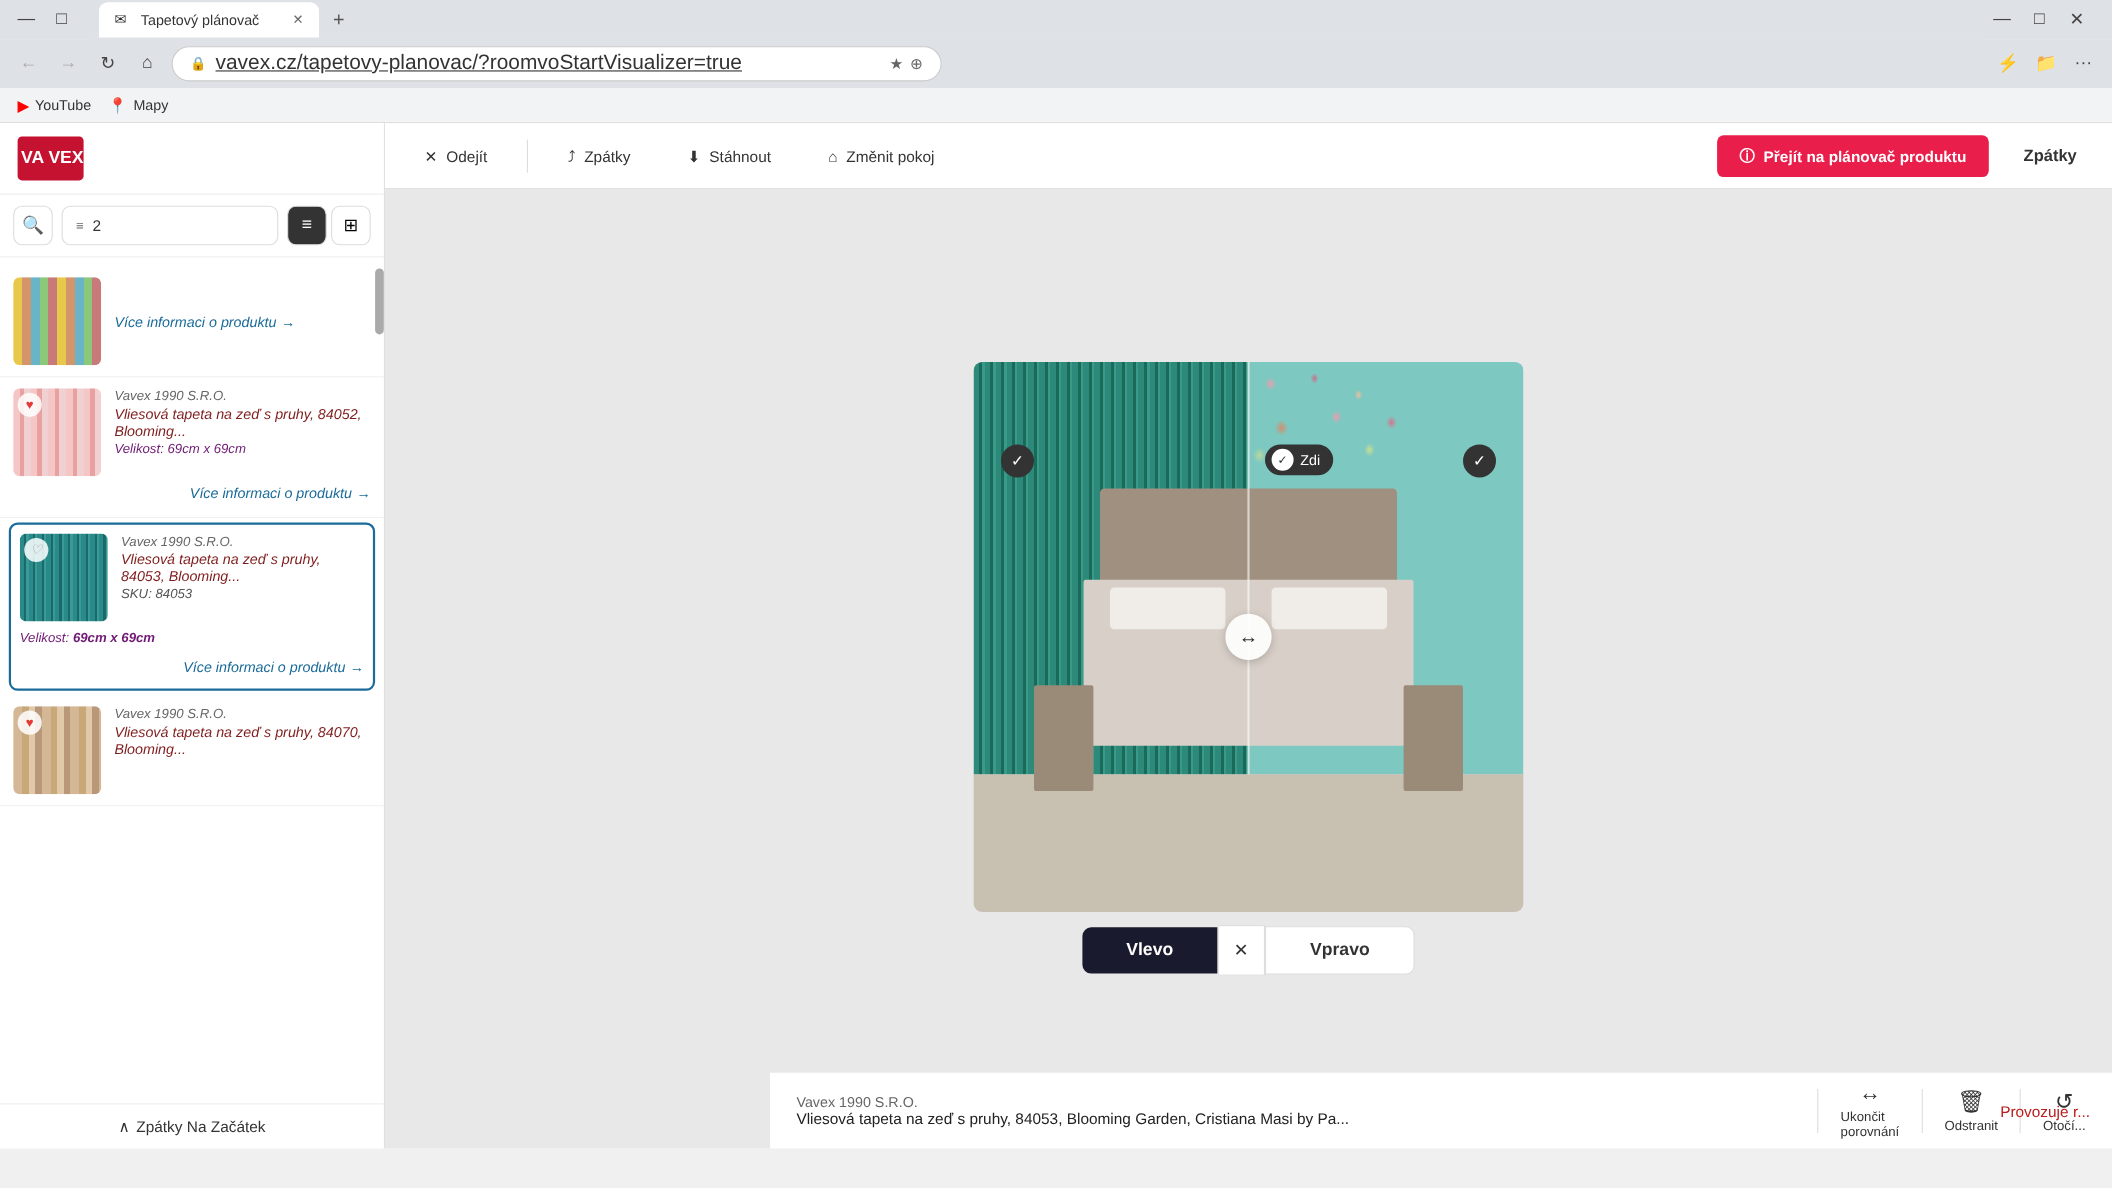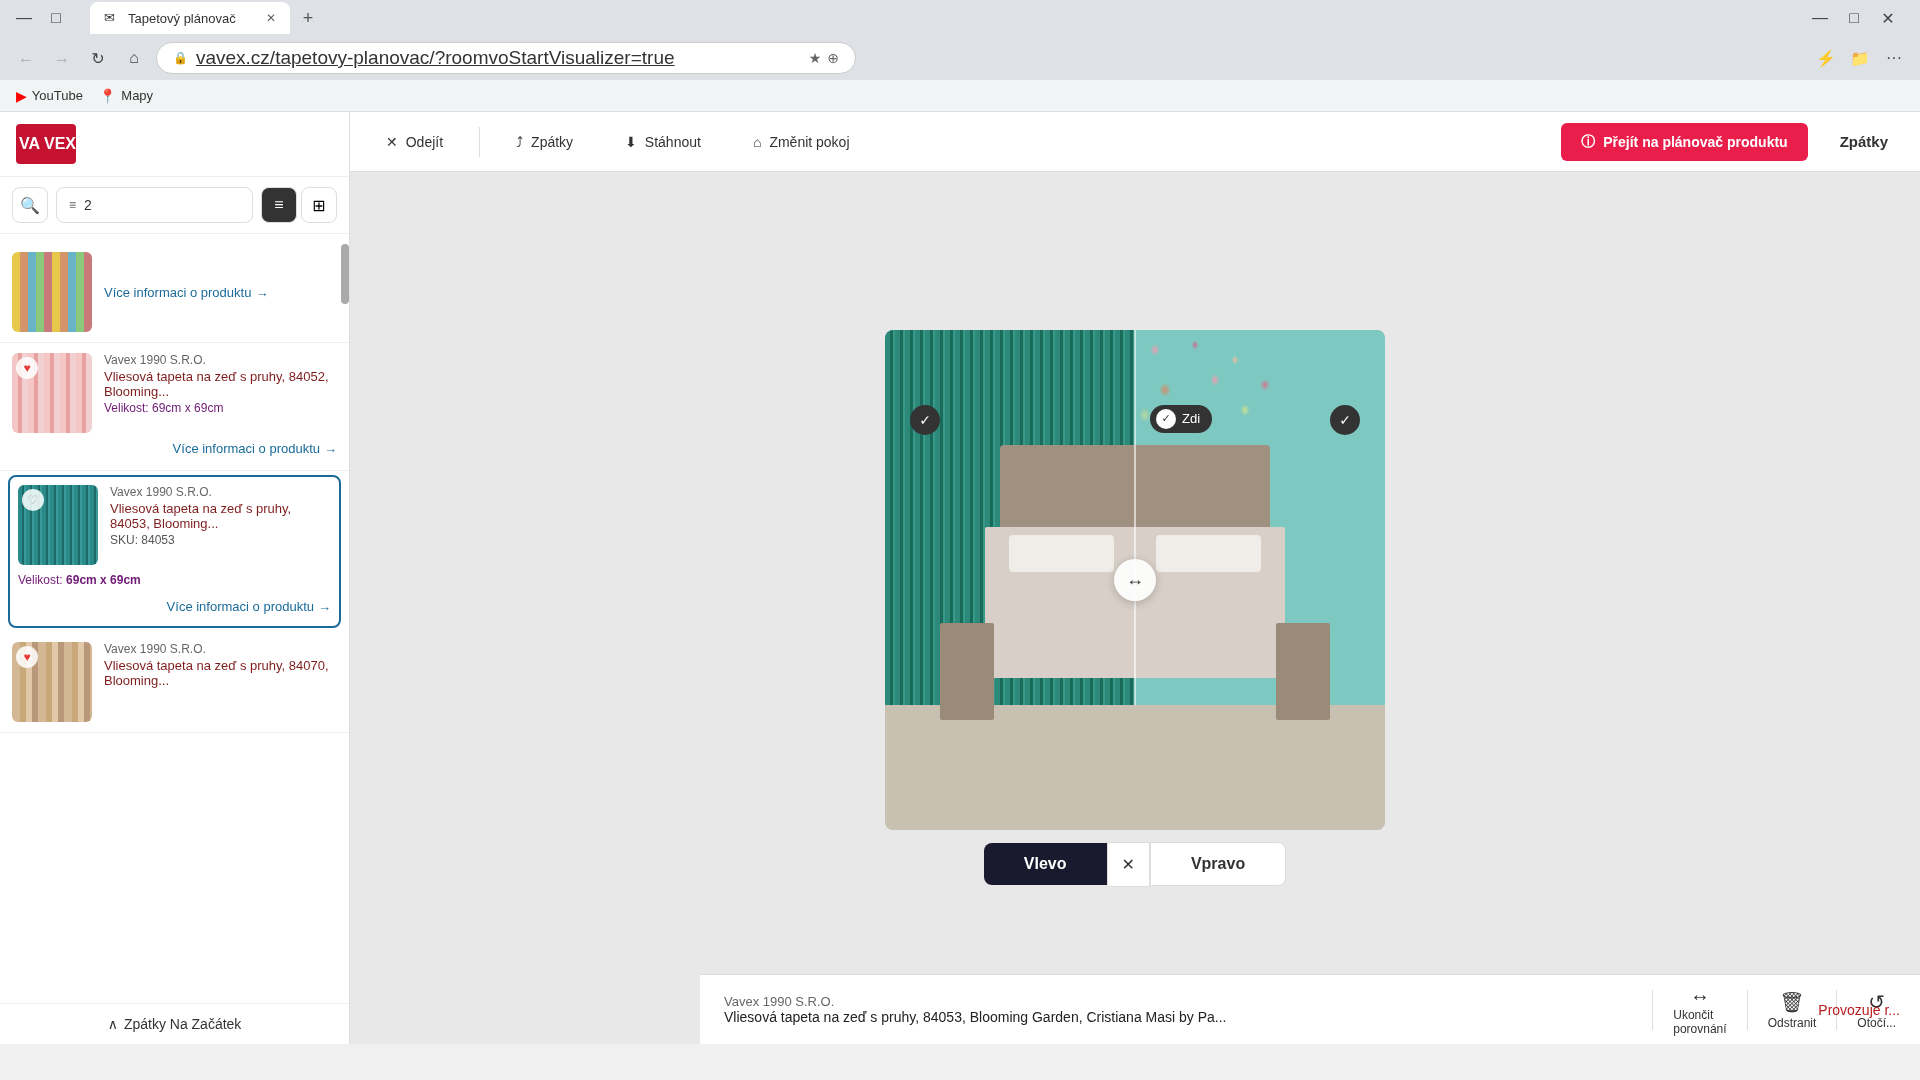--- a/index.html
+++ b/index.html
@@ -185,20 +185,21 @@
     .sidebar-list::-webkit-scrollbar { width: 6px; }
     .sidebar-list::-webkit-scrollbar-thumb { background: #ccc; border-radius: 3px; }
 
     .product-card {
       padding: 10px 12px;
       border-bottom: 1px solid #f0f0f0;
       display: flex;
       flex-direction: column;
       gap: 4px;
       cursor: pointer;
+      font-style: italic;
     }
     .product-card.selected {
       border: 2px solid #1a6b9a;
       border-radius: 8px;
       margin: 4px 8px;
       padding: 8px;
     }
     .product-card-row {
       display: flex;
       gap: 12px;

